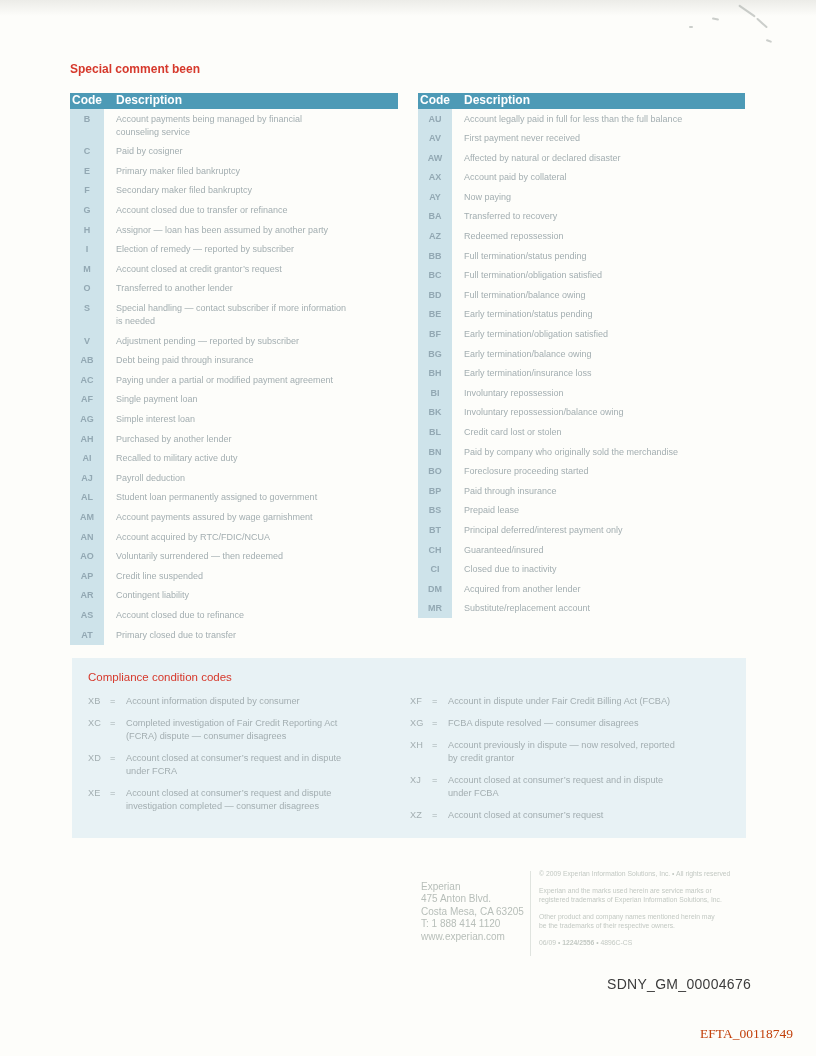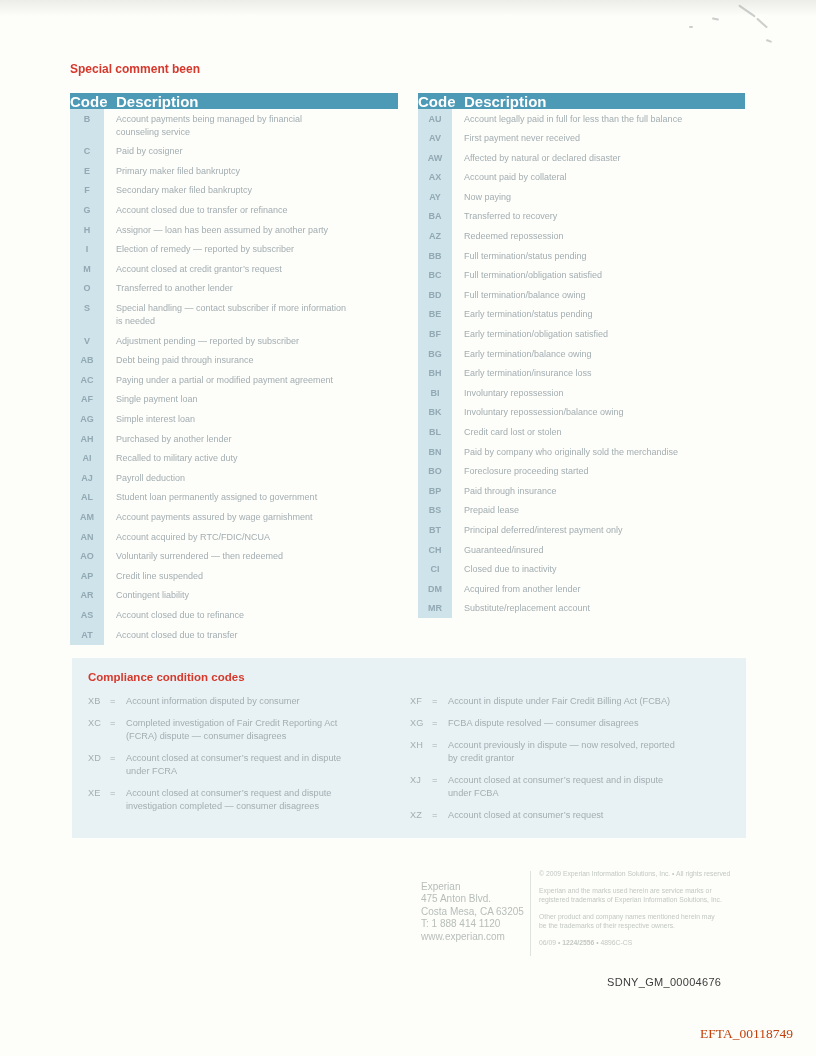--- a/index.html
+++ b/index.html
@@ -17,48 +17,48 @@
   .mark.m2{left:755px;top:22px;width:14px;height:2px;transform:rotate(42deg)}
   .mark.m3{left:712px;top:18px;width:7px;height:2px;transform:rotate(10deg)}
   .mark.m4{left:689px;top:26px;width:4px;height:2px}
   .mark.m5{left:766px;top:40px;width:6px;height:1.5px;transform:rotate(20deg)}
 
   .page-title{position:absolute;left:70px;top:62px;font-size:12px;font-weight:bold;color:var(--red)}
 
   .tbl{position:absolute;top:93px}
   .tbl.left{left:70px;width:328px}
   .tbl.right{left:418px;width:327px}
-  .thead{display:flex;align-items:center;height:16px;background:var(--blue);
-    color:#fff;font-weight:bold;font-size:15px}
+  .thead{display:flex;align-items:flex-start;height:16px;background:var(--blue);
+    color:#fff;font-weight:bold;font-size:12px}
   .th-code{width:34px;text-align:center}
   .th-desc{padding-left:12px}
   .crow{display:flex}
   .ccode{width:34px;background:var(--strip);color:var(--codetext);font-weight:bold;
     font-size:9px;text-align:center;padding:3.5px 0 3px 0;line-height:13.1px}
   .cdesc{flex:1;padding:3.5px 18px 3px 12px;font-size:9px;color:var(--desctext);
     line-height:13.1px;white-space:pre-line}
 
   .panel{position:absolute;left:72px;top:658px;width:674px;height:180px;background:var(--panel)}
-  .panel-title{position:absolute;left:16px;top:13px;font-size:11.5px;font-weight:bold;color:var(--red)}
+  .panel-title{position:absolute;left:16px;top:13px;font-size:11.5px;font-weight:normal;color:var(--red)}
   .cc-col{position:absolute;top:37px;font-size:9.2px;color:var(--desctext)}
   .cc-col.l{left:16px;width:306px}
   .cc-col.r{left:338px;width:322px}
   .ccrow{display:flex;margin-bottom:8.5px;line-height:13.3px}
   .cccode{width:22px;flex:0 0 22px}
   .cceq{width:16px;flex:0 0 16px;text-align:left}
   .cctext{flex:1;white-space:pre-line}
 
   .addr{position:absolute;left:421px;top:881px;font-size:10px;line-height:12.4px;color:var(--foottext)}
   .vline{position:absolute;left:530px;top:871px;width:1px;height:85px;background:#e0e4df}
   .legal{position:absolute;left:539px;top:869px;width:225px;font-size:6.8px;
     line-height:9.6px;color:var(--legaltext)}
   .legal p{margin:0 0 7px 0;white-space:pre-line}
   .legal .meta b{font-weight:bold}
 
-  .stamp-sdny{position:absolute;left:607px;top:976px;font-size:11px;color:#3c3c3c;letter-spacing:.3px}
+  .stamp-sdny{position:absolute;left:607px;top:976px;font-size:14px;color:#3c3c3c;letter-spacing:.3px}
   .stamp-efta{position:absolute;left:700px;top:1026px;font-family:"Liberation Serif",serif;
     font-size:13.5px;color:#c2410c}
 </style>
 </head>
 <body>
 
 <div class="topshade"></div>
 <div class="mark m1"></div>
 <div class="mark m2"></div>
 <div class="mark m3"></div>
@@ -170,21 +170,21 @@
       <div class="crow">
         <div class="ccode">AR</div>
         <div class="cdesc">Contingent liability</div>
       </div>
       <div class="crow">
         <div class="ccode">AS</div>
         <div class="cdesc">Account closed due to refinance</div>
       </div>
       <div class="crow">
         <div class="ccode">AT</div>
-        <div class="cdesc">Account closed due to transfer</div>
+        <div class="cdesc">Primary closed due to transfer</div>
       </div>
     </div>
 </div>
 
 <div class="tbl right">
   <div class="thead">
     <div class="th-code">Code</div>
     <div class="th-desc">Description</div>
   </div>
   <div class="tbody">

